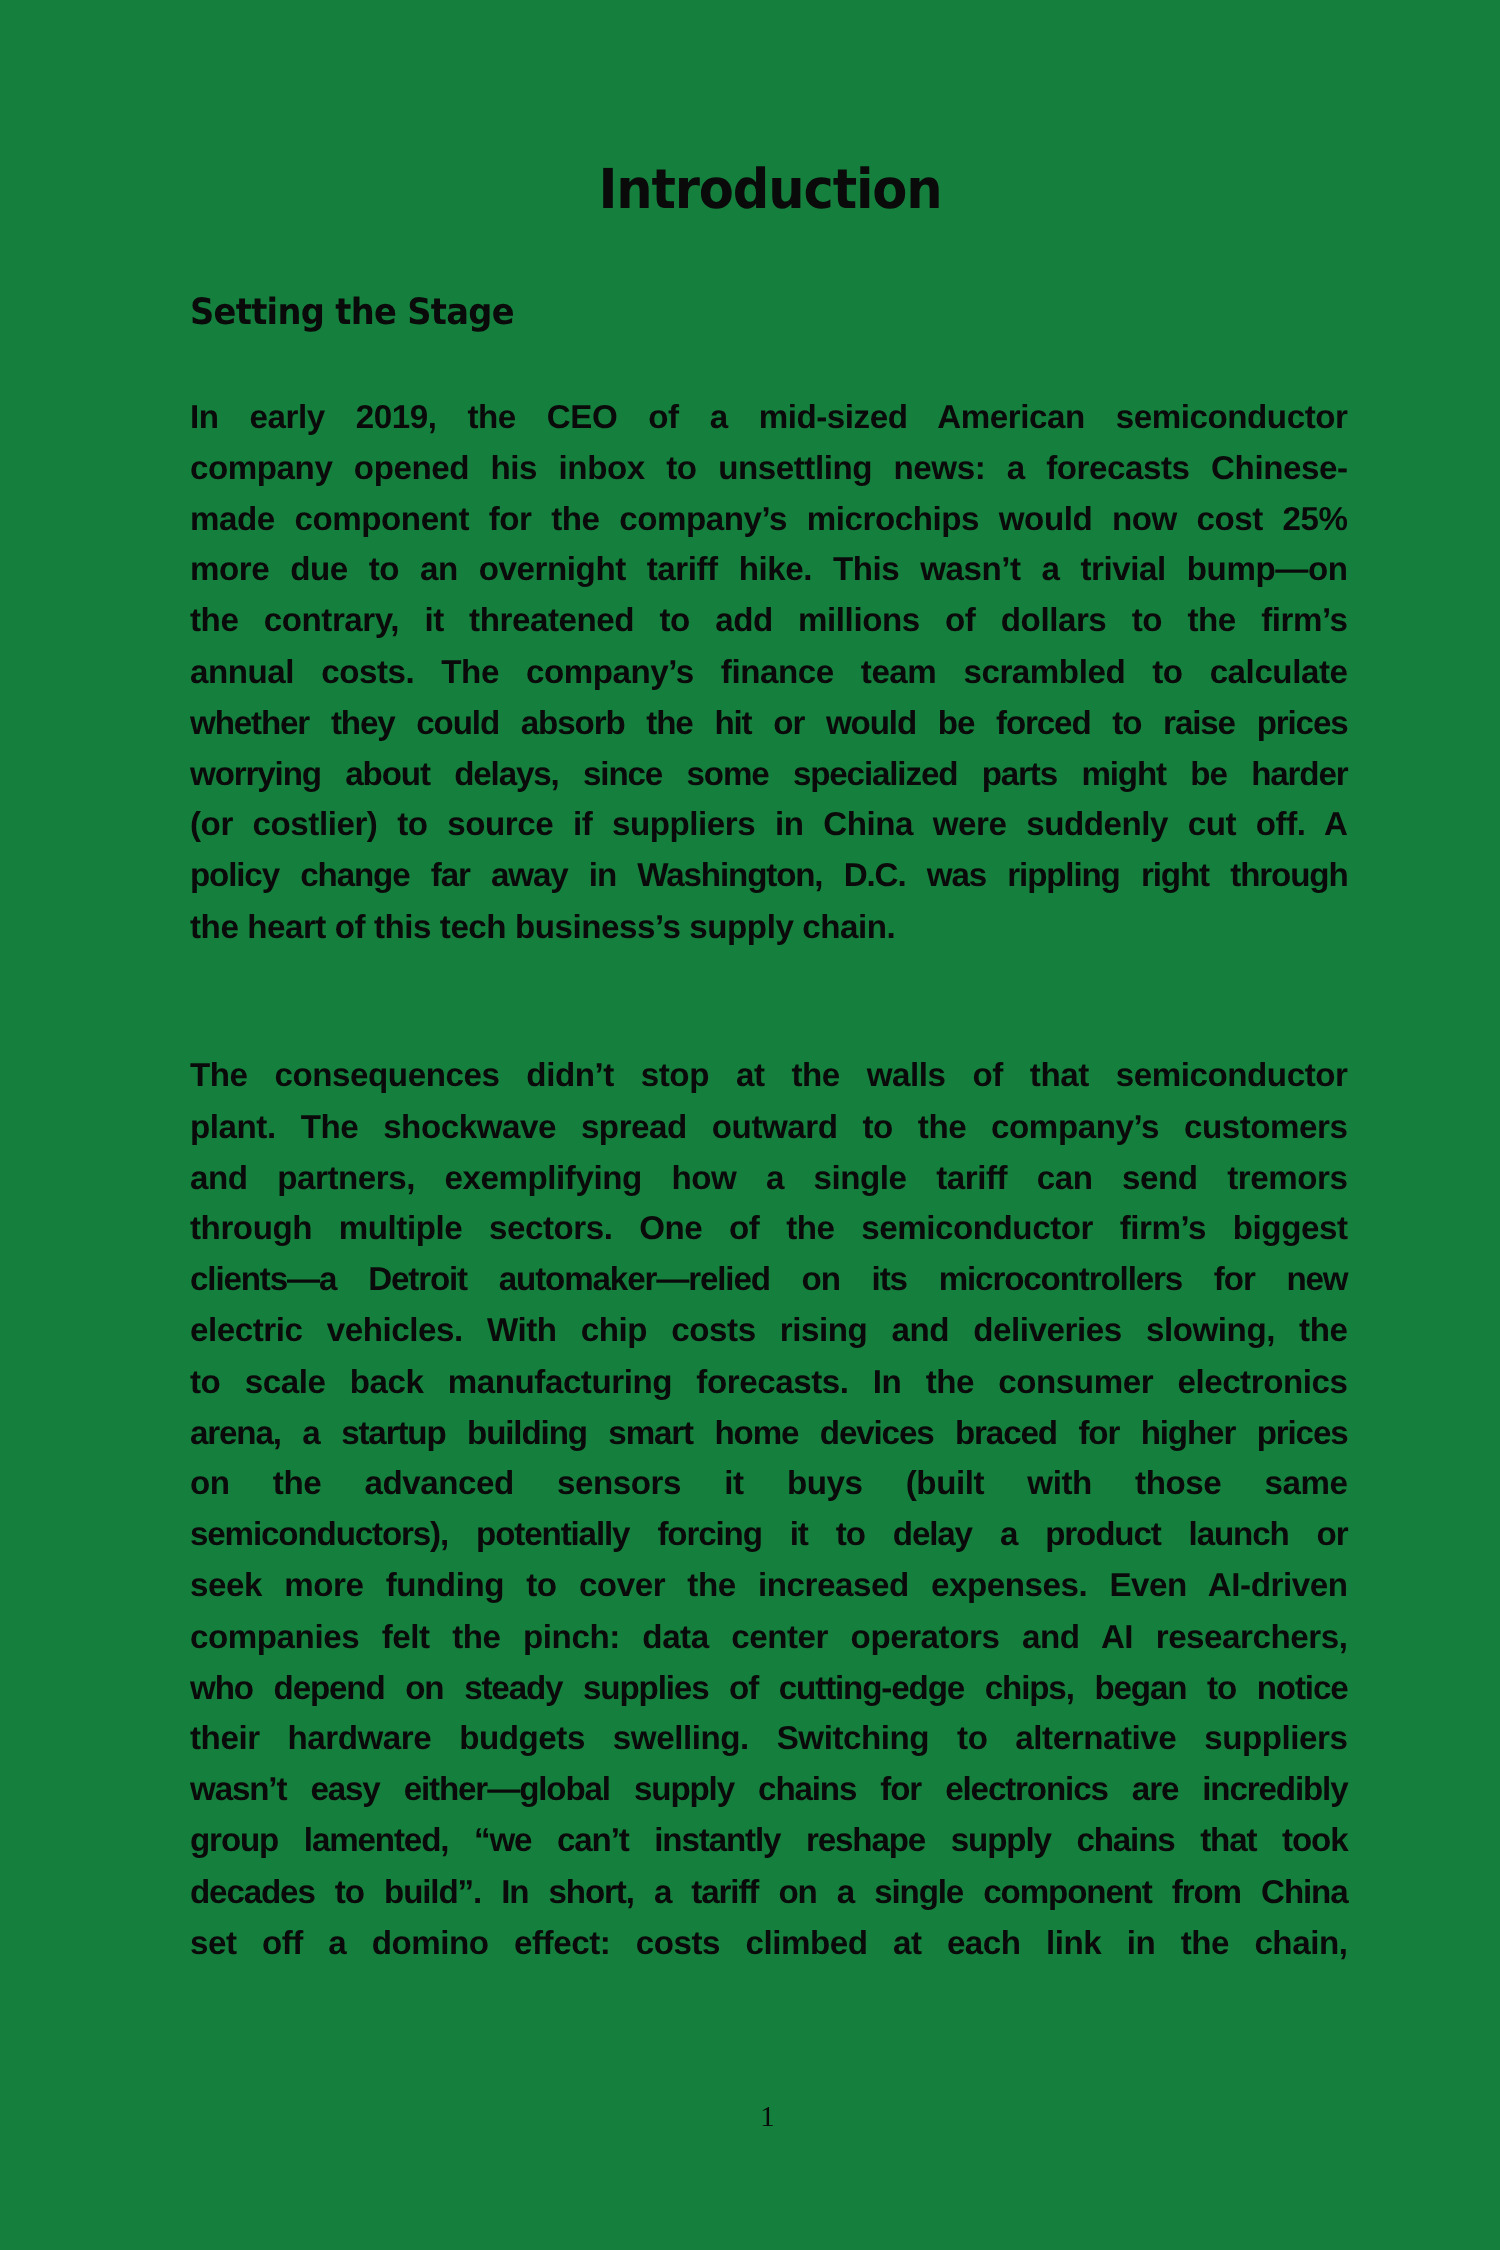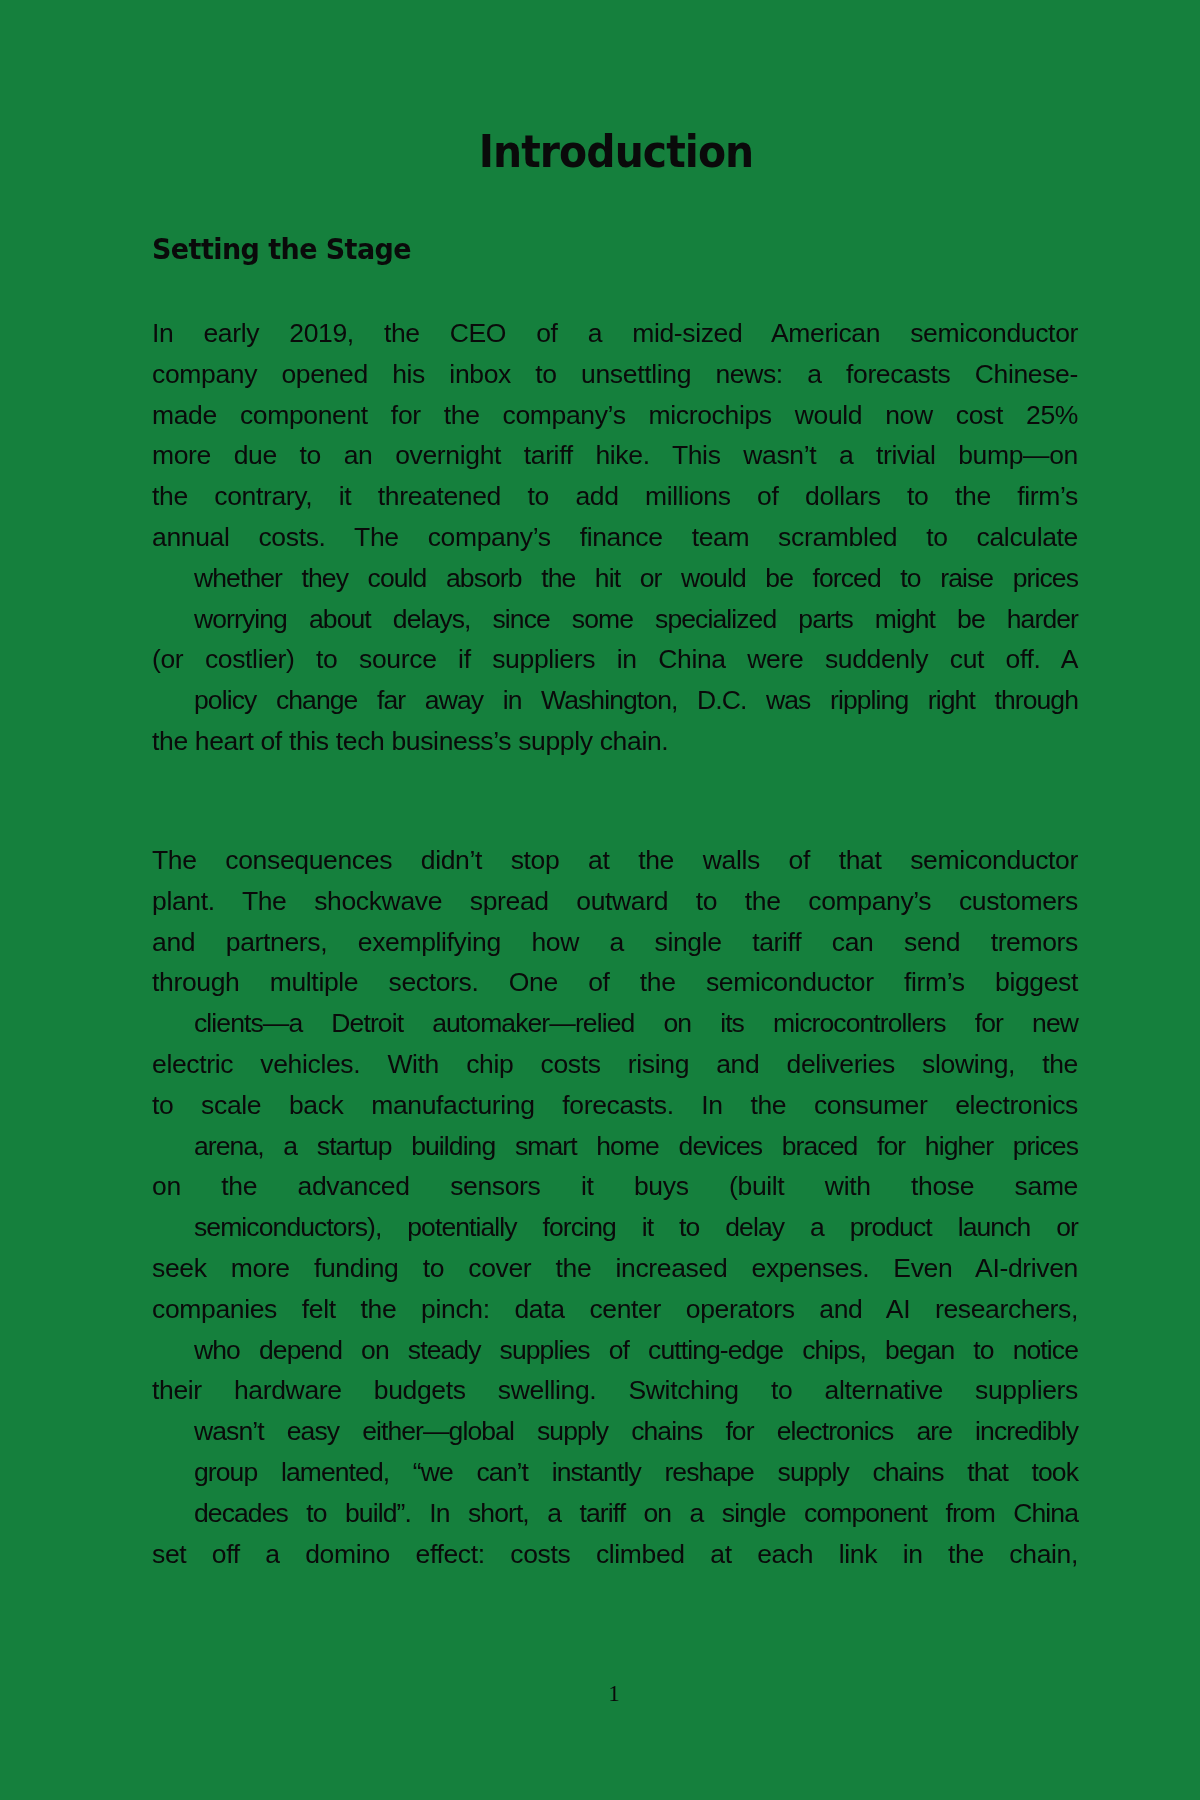--- a/index.html
+++ b/index.html
@@ -50,38 +50,39 @@
       transform: scaleX(0.93);
       transform-origin: 0 0;
     }
     .body {
       position: absolute;
       left: 152px;
       width: 926px;
       font-family: "Liberation Sans", sans-serif;
       font-size: 26.5px;
       margin: 0;
+      font-weight: bold;
     }
     .p1 { top: 313px; }
     .p2 { top: 840px; }
     .line {
       height: 40.8px;
       line-height: 40.8px;
       text-align: justify;
       text-align-last: justify;
       white-space: nowrap;
       overflow: visible;
       display: block;
       letter-spacing: -0.35px;
     }
     .line.last {
       text-align: left;
       text-align-last: left;
     }
-    .line.tight { letter-spacing: -0.9px; word-spacing: -1px; margin-left: 42px; }
+    .line.tight { letter-spacing: -0.9px; word-spacing: -1px; }
     .page-number {
       position: absolute;
       top: 1680px;
       left: 0;
       width: 1228px;
       text-align: center;
       font-family: "Liberation Serif", serif;
       font-size: 23px;
       line-height: 28px;
       margin: 0;

